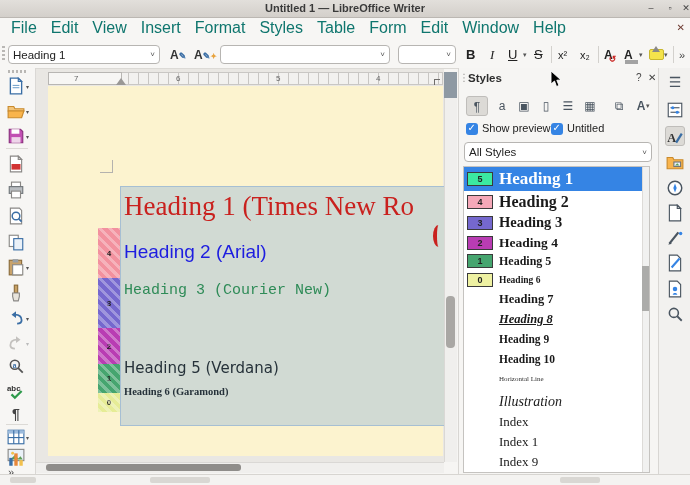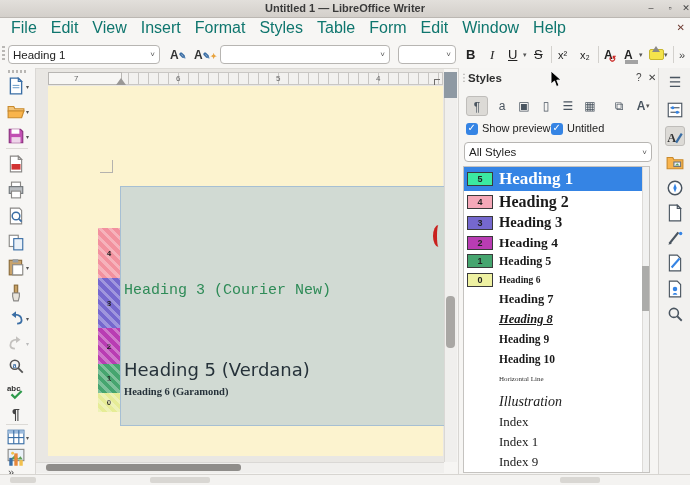--- a/index.html
+++ b/index.html
@@ -48,21 +48,21 @@
   .indent-tri{left:116px;top:78px;width:0;height:0;border-left:5px solid transparent;border-right:5px solid transparent;border-bottom:7px solid #9A9896;}
   .tabmark{left:434px;top:79px;width:5px;height:5px;border-left:1px solid #6E6C6A;border-top:1px solid #6E6C6A;}
   .page{left:48px;top:86px;width:395px;height:370px;background:#FCF3CF;}
   .corner-mark{left:100px;top:160px;width:12px;height:12px;border-right:1px solid #B4B2AE;border-bottom:1px solid #B4B2AE;}
   .selblock{left:120px;top:186px;width:323px;height:238px;border:1px solid #A6BFD3;border-right:none;overflow:hidden;}
   .dh{position:absolute;left:3px;white-space:nowrap;}
   .dh0{top:4px;font-family:"Liberation Serif",serif;font-size:27px;}
   .dh1{top:54px;font-family:"Liberation Sans",sans-serif;font-size:19px;}
   .dh2{top:95px;font-family:"Liberation Mono","DejaVu Sans Mono",monospace;font-size:15px;}
   .dh3{top:132px;font-family:"DejaVu Serif",serif;font-size:20px;}
-  .dh4{top:172px;font-family:"DejaVu Sans",sans-serif;font-size:18px;}
+  .dh4{top:172px;font-family:"DejaVu Sans",sans-serif;font-size:15px;}
   .dh5{top:199px;font-family:"Liberation Serif",serif;font-size:10.5px;font-weight:bold;}
   .redfrag{position:absolute;right:0px;top:38px;width:7px;height:22px;border-left:4px solid #C9211E;border-radius:50%;}
   .spot{left:98px;width:22px;box-sizing:border-box;display:flex;align-items:center;justify-content:center;
         font-size:8px;font-weight:bold;color:#222;position:absolute;}
   .spot::after{content:"";position:absolute;inset:0;
         background:repeating-linear-gradient(45deg,rgba(255,255,255,.30) 0 3px,transparent 3px 7px);}
   .sp0{top:228px;height:50px;}
   .sp1{top:278px;height:50px;}
   .sp2{top:328px;height:36px;}
   .sp3{top:364px;height:29px;}
@@ -313,20 +313,22 @@
   <div class="abs rnum" style="left:74px;">7</div>
   <div class="abs rnum" style="left:176px;">6</div>
   <div class="abs rnum" style="left:276px;">5</div>
   <div class="abs rnum" style="left:376px;">4</div>
   <div class="abs indent-tri"></div>
   <div class="abs tabmark"></div>
 
   <div class="abs corner-mark"></div>
 
   <div class="abs selblock" style="background-color: rgb(209, 218, 211);">
+    <span class="dh dh0" style="color: rgb(201, 33, 30);">Heading 1 (Times New Ro</span>
+    <span class="dh dh1" style="color: rgb(29, 29, 224);">Heading 2 (Arial)</span>
     <span class="dh dh2" style="color: rgb(46, 139, 87);">Heading 3 (Courier New)</span>
     <span class="dh dh4" style="color: rgb(38, 50, 58);">Heading 5 (Verdana)</span>
     <span class="dh dh5" style="color: rgb(38, 50, 58);">Heading 6 (Garamond)</span>
     <span class="redfrag"></span>
   </div>
 
   <div class="spot sp0" style="background-color: rgb(242, 145, 158);">
       <span>4</span>
     </div>
   <div class="spot sp1" style="background-color: rgb(117, 104, 206);">

